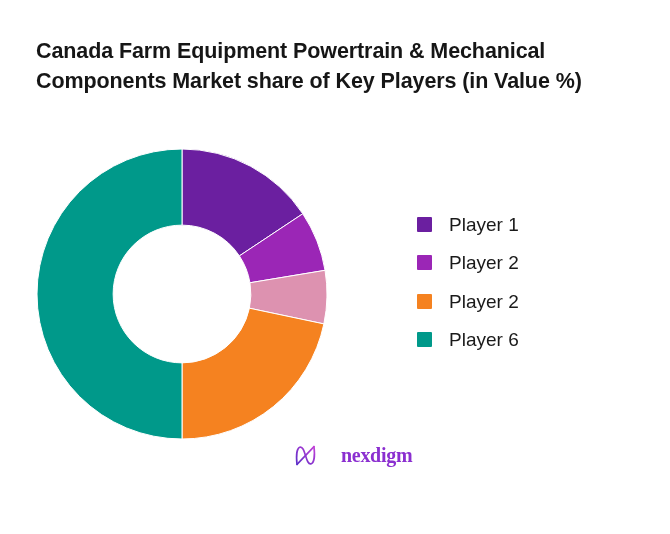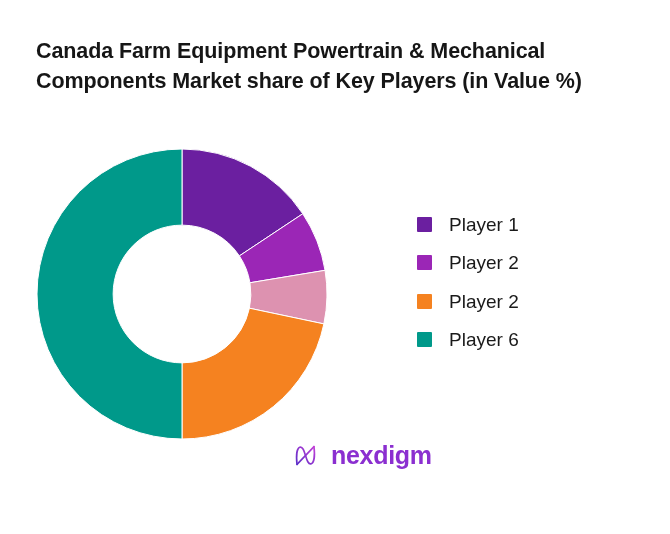--- a/index.html
+++ b/index.html
@@ -72,26 +72,27 @@
     display: flex;
     align-items: center;
     height: 28px;
   }
   #brand-mark {
     width: 27px;
     height: 27px;
     flex: 0 0 27px;
   }
   #brand-word {
-    margin-left: 12px;
-    font-size: 25px;
+    margin-left: 22px;
+    font-size: 20px;
     font-weight: 700;
     color: #8b2fd0;
     letter-spacing: -0.3px;
     line-height: 1;
+    font-family: Liberation Serif, serif;
   }
 </style>
 </head>
 <body>
 
 <div id="canvas">
 
   <div id="chart-title">Canada Farm Equipment Powertrain &amp; Mechanical Components Market share of Key Players (in Value %)</div>
 
   <div id="donut-wrap">

